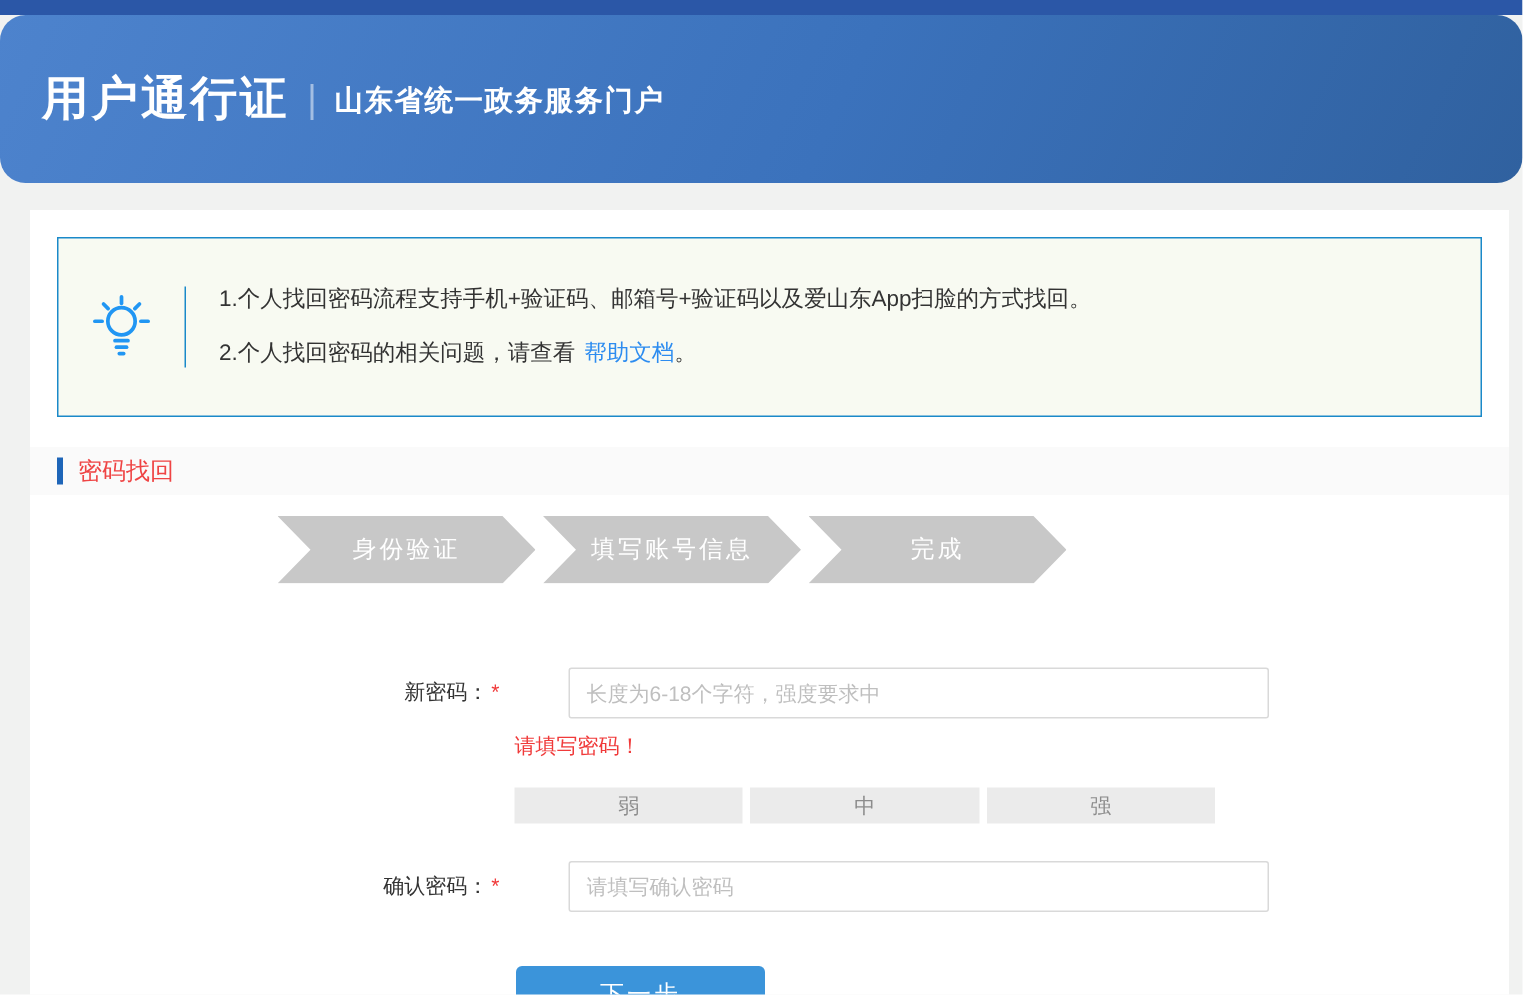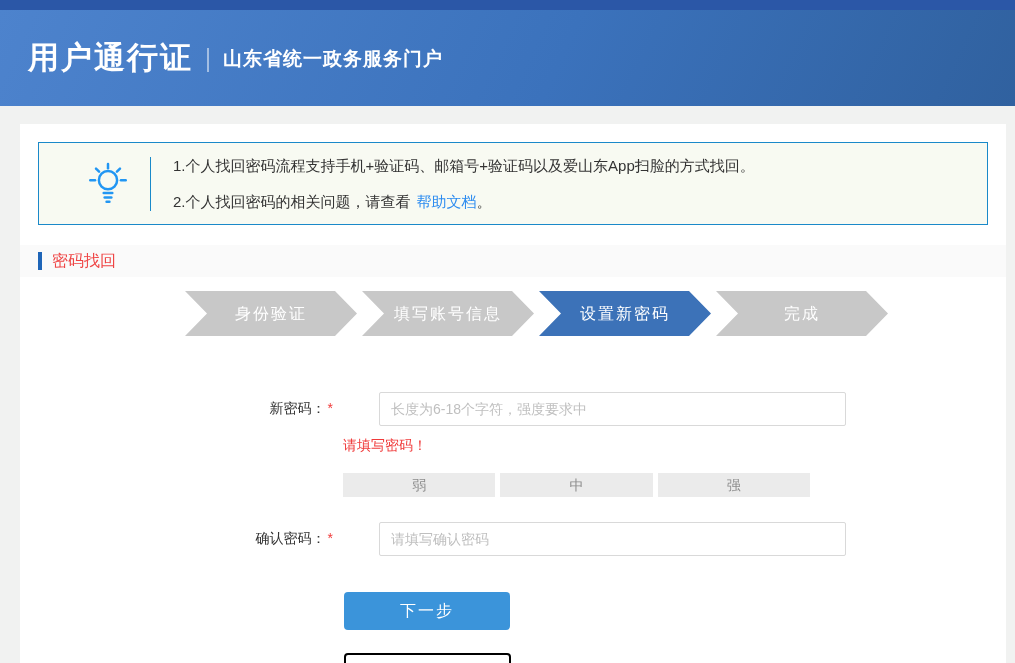--- a/index.html
+++ b/index.html
@@ -6,42 +6,42 @@
   html,body { width:1015px; height:663px; overflow:hidden; }
   body {
     font-family:"Liberation Sans","DejaVu Sans",sans-serif;
     background:#f1f2f1;
     color:#333;
   }
 
   
   .topstrip { height:10px; background:#2b57a7; }
   .hdr {
-    height:96px;
+    height:112px;
     background:linear-gradient(115deg,#4d83cd 0%,#3b72bc 55%,#30619f 100%);
-    display:flex; align-items:center; padding-left:28px;
+    display:flex; align-items:center; padding-left:28px;border-radius:17px;
   }
   .hdr-title { color:#fff; font-size:31px; font-weight:bold; letter-spacing:2px; }
   .hdr-sep { width:2px; height:24px; background:rgba(255,255,255,.5); margin:4px 14px 0 14px; }
   .hdr-sub { color:#fff; font-size:19px; font-weight:bold; letter-spacing:1px; margin-top:2px; }
 
   
   .card {
     background:#fff;
     margin:18px 9px 0 20px;
     min-height:545px;
     padding:18px;
   }
 
   
   .notice {
     border:1px solid #1a89c9;
     background:#f8faf2;
-    height:83px;
-    display:flex; align-items:center;padding-left:27px;
+    height:120px;
+    display:flex; align-items:center;
   }
   .notice-icon { width:84px; display:flex; justify-content:center; align-items:center; }
   .notice-sep { width:1px; height:54px; background:#1a89c9; }
   .notice-text { padding-left:22px; font-size:15px; color:#333; }
   .notice-text p { line-height:36px; }
   .help-link { color:#2d8cf0; text-decoration:none; margin-left:6px; cursor:pointer; }
 
   
   .section-row {
     margin:20px -18px 0 -18px;
@@ -131,21 +131,20 @@
   </div>
 
   <div class="section-row">
     <span class="section-bar"></span>
     <span class="section-text">密码找回</span>
   </div>
 
   <div class="steps">
     <div class="step">身份验证</div>
     <div class="step">填写账号信息</div>
-    <div class="step active">设置新密码</div>
     <div class="step">完成</div>
   </div>
 
   <form class="form">
 
     <div class="frow">
       <label class="flabel"><span>新密码：</span><span class="req">*</span></label>
       <input class="tinput" type="text" placeholder="长度为6-18个字符，强度要求中" style="">
     </div>
 

